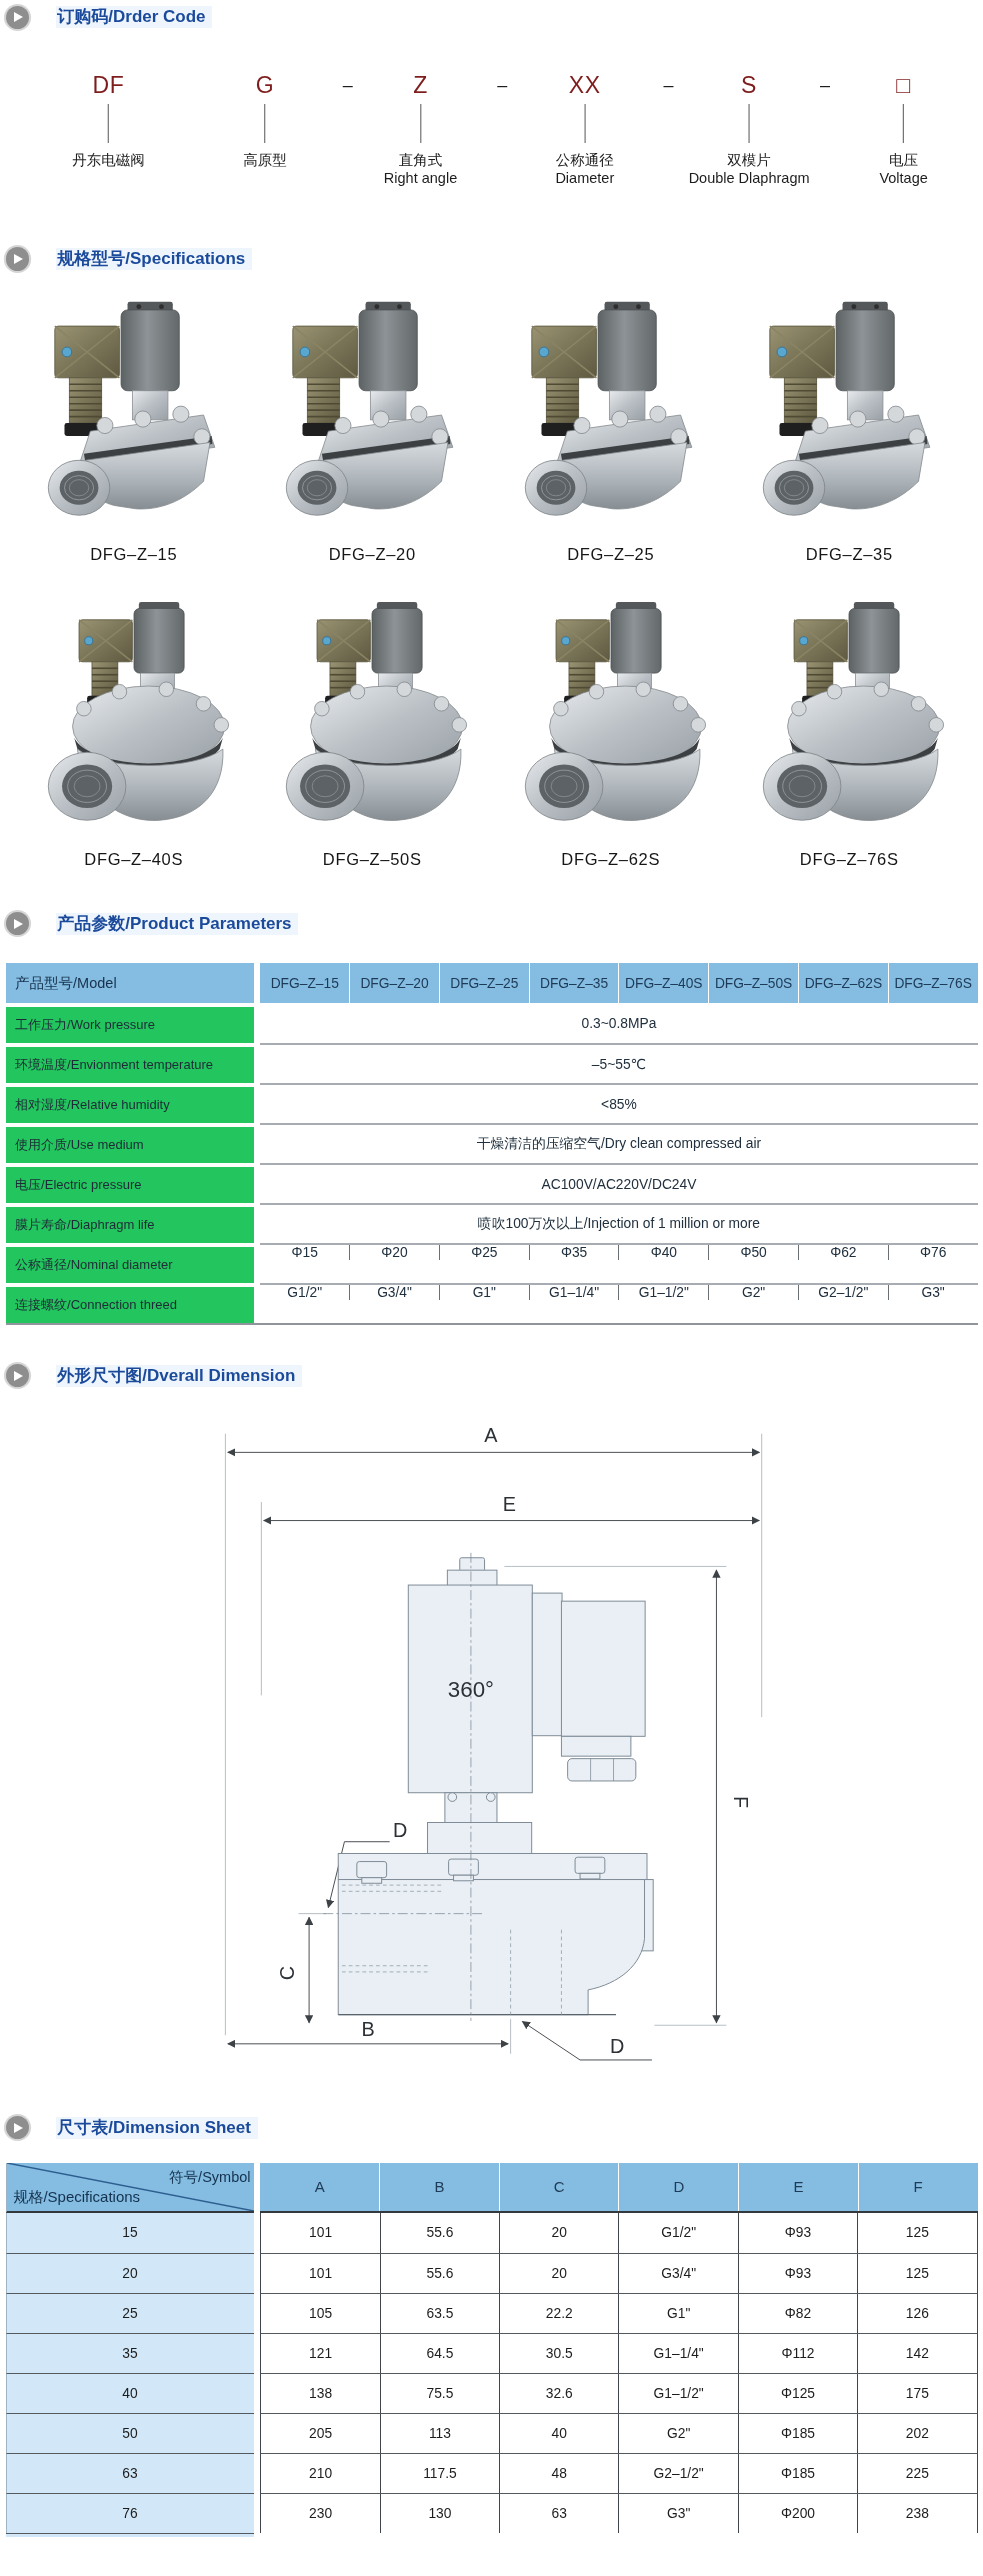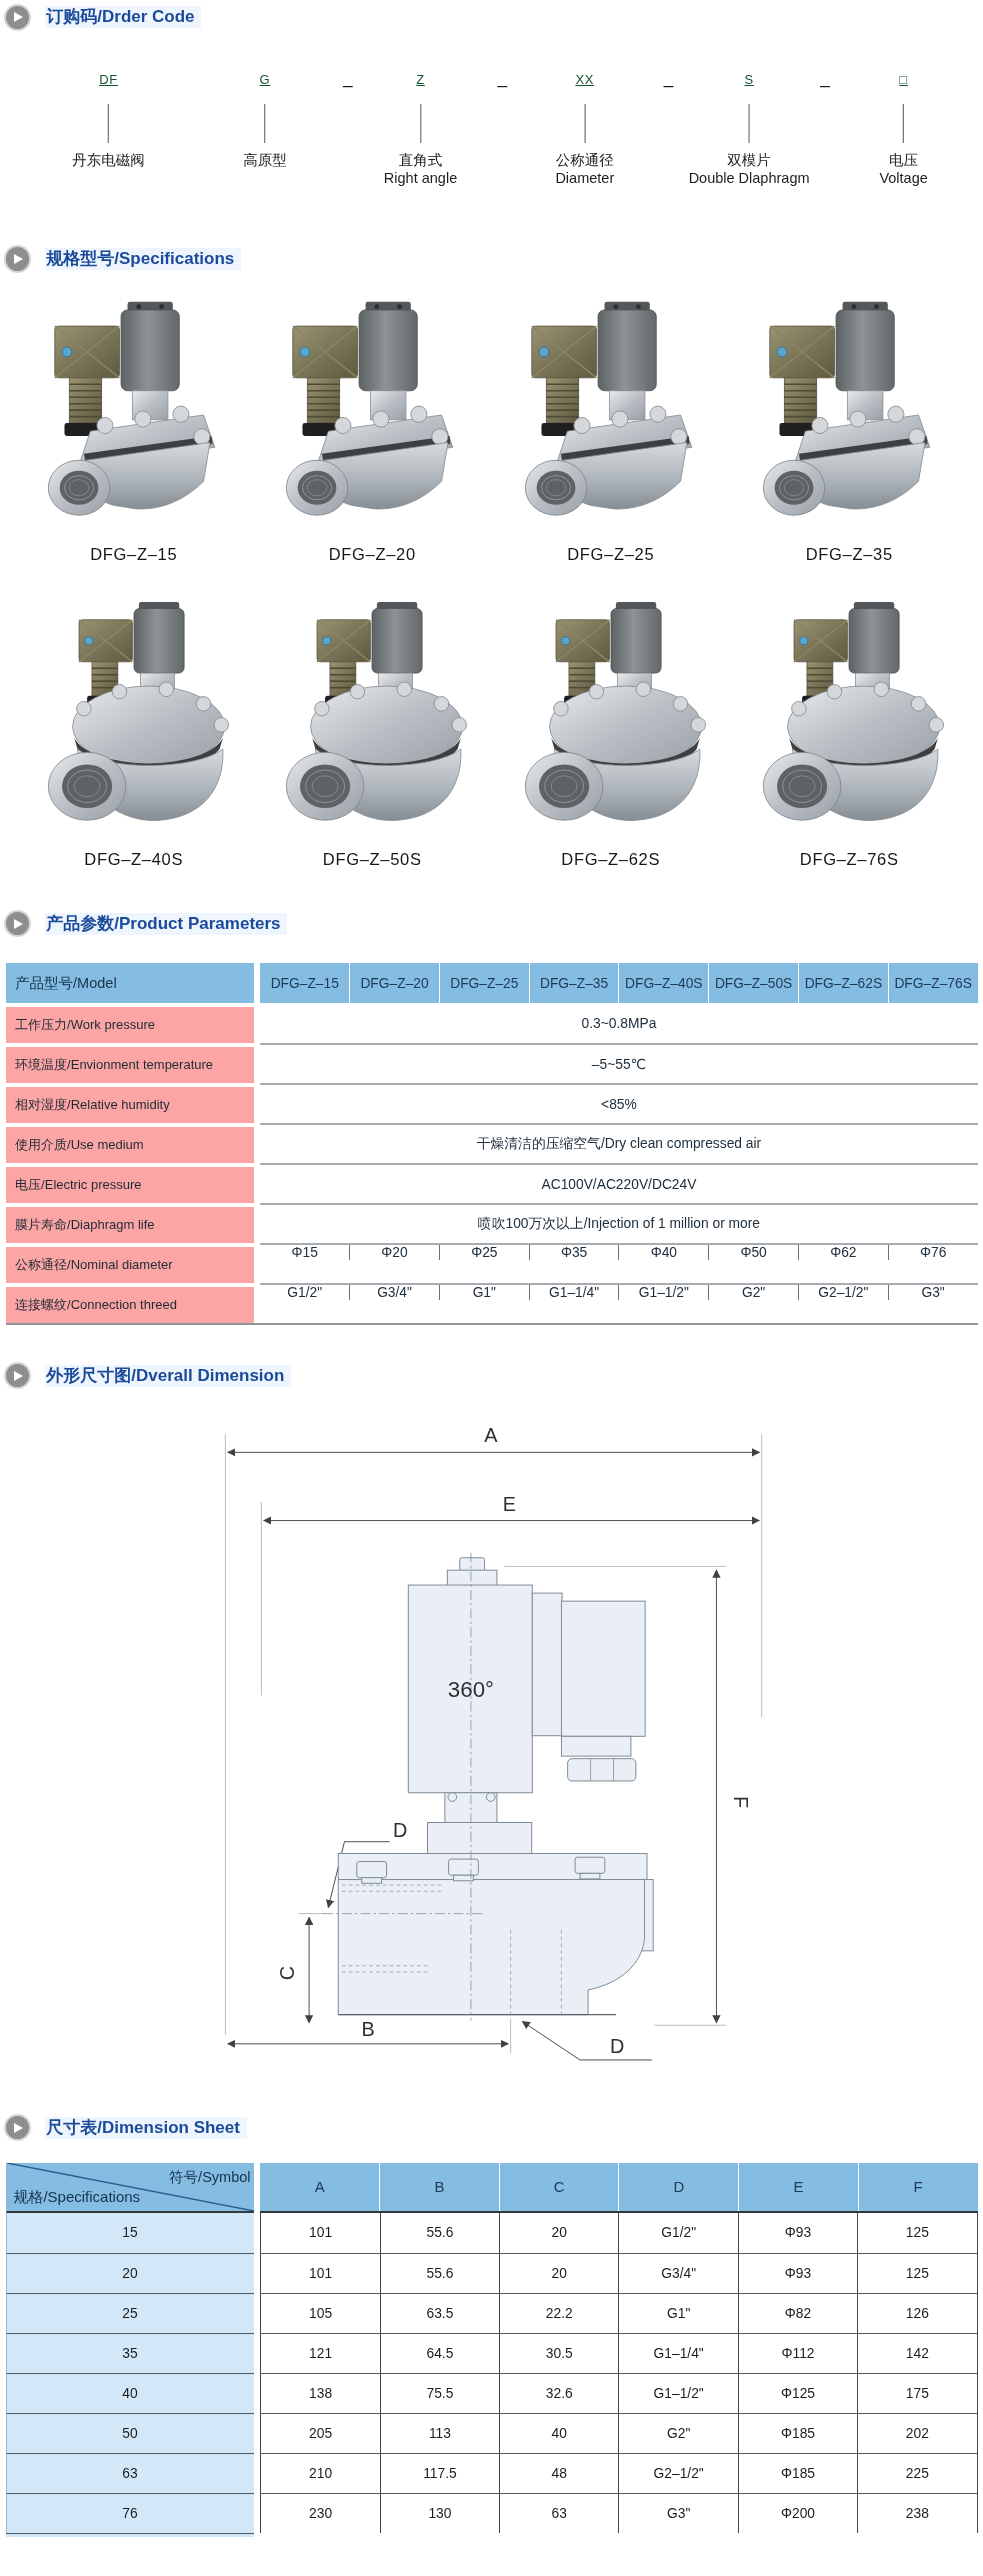--- a/index.html
+++ b/index.html
@@ -3,58 +3,58 @@
 <meta charset="utf-8">
 <style>
   * { margin:0; padding:0; box-sizing:border-box; }
   html,body { background:#ffffff; }
   body {
     width:983px; min-height:2576px; margin:0 auto;
     font-family:"Liberation Sans","DejaVu Sans",sans-serif;
     color:#222; position:relative; padding:0 5.5px;
   }
   
-  .sec-header { display:flex; align-items:center; gap:16px; }
+  .sec-header { display:flex; align-items:center; gap:27px; }
   .play-icon {
     width:23.4px; height:23.4px; border-radius:50%;
     background:#8e8e8e; box-shadow:0 0 0 2.1px #d6d6d6;
     display:flex; align-items:center; justify-content:center; flex:0 0 auto;
   }
   .play-icon .tri {
     width:0; height:0; margin-left:2.8px;
     border-left:9px solid #ffffff;
     border-top:5.5px solid transparent;
     border-bottom:5.5px solid transparent;
   }
   .sec-title { font-size:17px; font-weight:700; color:#1b4a9b; }
   .sec-title span { background:#eef5fc; padding:1.4px 6.9px 1.4px 1.4px; }
 
   
   .order-code { position:relative; height:148px; margin-top:43px; }
   .oc-seg { position:absolute; top:0; transform:translateX(-50%); text-align:center; }
-  .oc-code { font-size:13px; color:#14532d; height:29px; letter-spacing:0.7px;text-decoration:underline; }
+  .oc-code { font-size:23px; color:#7f1d1d; height:29px; letter-spacing:0.7px; }
   .oc-line { width:0.7px; height:39px; background:#555; margin:2.8px auto 8.3px auto; }
   .oc-cn { font-size:14.5px; color:#1d1d1d; white-space:nowrap; }
   .oc-en { font-size:14.5px; color:#1d1d1d; white-space:nowrap; }
   .oc-dash { position:absolute; top:2.8px; transform:translateX(-50%); font-size:18px; color:#1d1d1d; }
 
   
   .product-grid {
     display:grid; grid-template-columns:repeat(4,1fr);
     column-gap:18px; row-gap:30px; margin:18px 18px 0 18px;
   }
   .product-card { text-align:center; }
   .valve-img { width:194px; height:252px; display:block; margin:0 auto; }
   .product-card figcaption { font-size:16.5px; color:#161616; margin-top:4.1px; letter-spacing:0.7px; }
 
   
   .ptable { margin-top:27.6px; border-bottom:2.8px solid #8f959b; }
   .prow { display:flex; height:40px; }
   .plabel {
-    flex:0 0 248px; background:#fca5a5; display:flex; align-items:center;
+    flex:0 0 248px; background:#22c55e; display:flex; align-items:center;
     padding-left:9.6px; font-size:13px; color:#1e2b36; white-space:nowrap;
   }
   .prow + .prow .plabel { border-top:4.1px solid #ffffff; }
   .pgap { flex:0 0 6.9px; background:#ffffff; }
   .phead .plabel { background:#85bce1; font-size:14.5px; color:#16324d; border-top:none; }
   .phead-models { flex:1; display:flex; }
   .pmodel {
     flex:1; display:flex; align-items:center; justify-content:center;
     background:#85bce1; font-size:13.8px; color:#1d3a56; border-right:1.4px solid #ffffff;
     white-space:nowrap;

